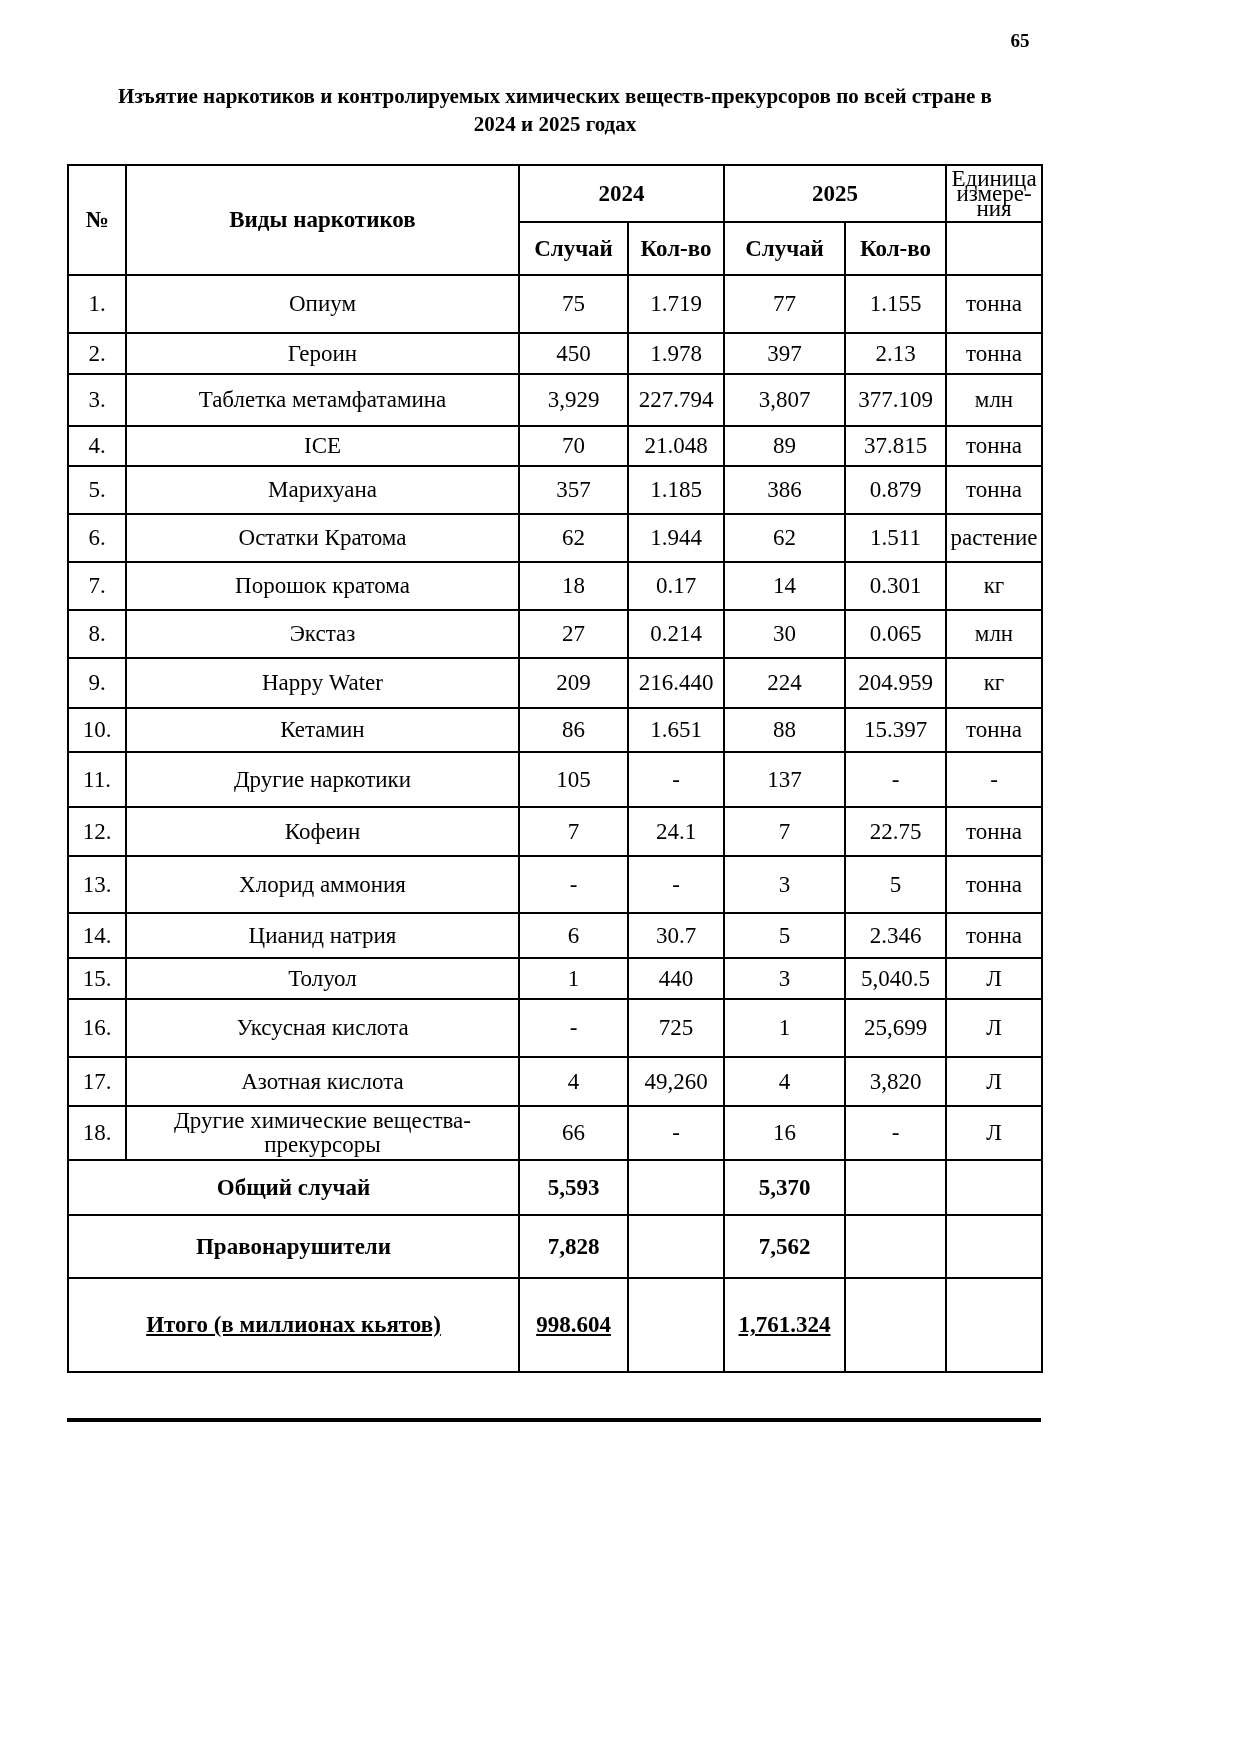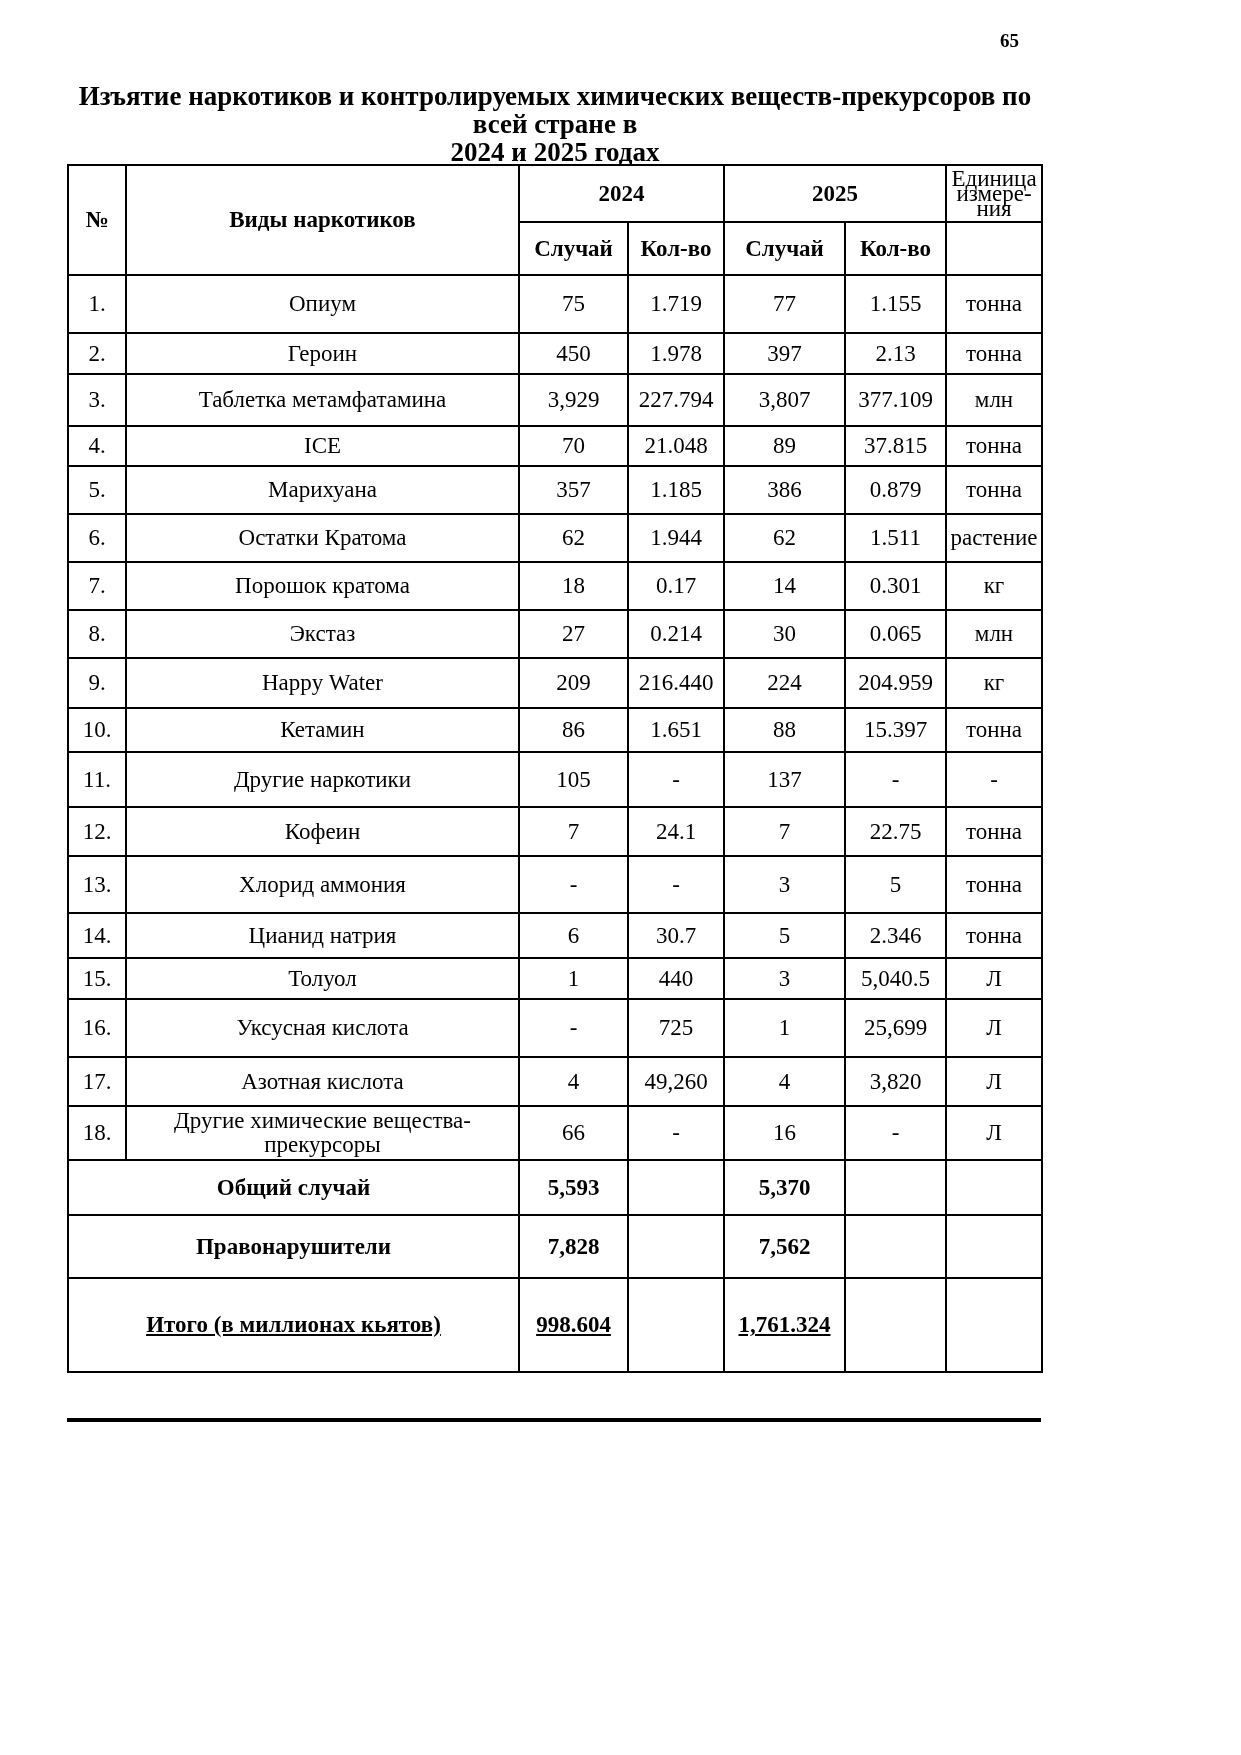--- a/index.html
+++ b/index.html
@@ -1,18 +1,18 @@
 <!DOCTYPE html>
 <html><head>
   <meta charset="utf-8">
   <style>
     html, body { margin: 0; padding: 0; background: #ffffff; }
     body { width: 1241px; height: 1755px; position: relative; font-family: "Liberation Serif", serif; color: #000; }
-    .page-number { position: absolute; top: 30px; left: 1000px; width: 40px; text-align: left; font-weight: bold; font-size: 19px; }
-    .title { position: absolute; top: 82px; left: 60px; width: 990px; text-align: center; font-weight: bold; font-size: 27px; line-height: 28px; }
+    .page-number { position: absolute; top: 30px; left: 1000px; width: 40px; text-align: center; font-weight: bold; font-size: 19px; }
+    .title { position: absolute; top: 82px; left: 60px; width: 990px; text-align: center; font-weight: bold; font-size: 21px; line-height: 28px; }
     table.seizures { position: absolute; top: 164px; left: 67px; border-collapse: collapse; table-layout: fixed; width: 974px; }
     table.seizures td, table.seizures th { border: 2px solid #000; padding: 0; text-align: center; vertical-align: middle; font-size: 23px; line-height: 24px; }
     th { font-weight: bold; }
     .h-year { font-size: 23px; height: 55px; }
     .h-sub { font-size: 18px; height: 51px; }
     .h-no { font-size: 22px; }
     .h-type { font-size: 18px; }
     .h-unit { font-size: 16px; line-height: 15px !important; font-weight: normal; }
     td.name { text-align: left; padding-left: 10px; font-size: 22px; line-height: 22px; }
     td.num { font-size: 22px; }

